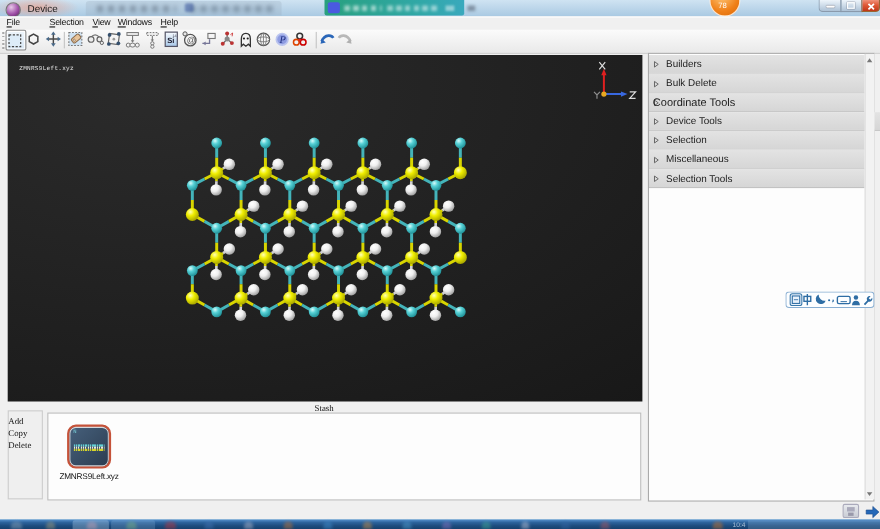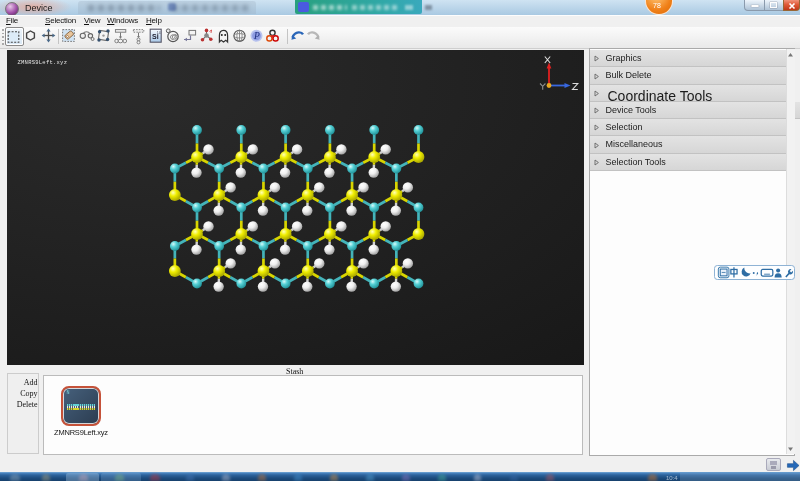--- a/index.html
+++ b/index.html
@@ -521,33 +521,33 @@
    </g>
   </g>
  </svg>
 </div>
 
 <div class="abs" style="left:588.5px;top:48.4px;width:206px;height:407.2px;background:#fdfdfd;border:1px solid #aaa;box-sizing:border-box"></div>
 <div style="position:absolute;left:589.5px;top:50px;width:196px;height:17px;background:linear-gradient(#e3e3e3,#d6d6d6);border-bottom:1px solid #c2c2c2;box-sizing:border-box">
 <svg style="position:absolute;left:3.5px;top:5px" width="7" height="7" viewBox="0 0 7 7">
       <polygon points="2,1 5.4,3.5 2,6" fill="none" stroke="#666" stroke-width="0.9"></polygon>
     </svg>
-<span style="position:absolute;left:16px;top:3px;font-size:9px;color:#1c1c1c">Graphics</span>
+<span style="position:absolute;left:16px;top:3px;font-size:9px;color:#1c1c1c">Builders</span>
   </div>
 <div style="position:absolute;left:589.5px;top:67px;width:196px;height:18px;background:linear-gradient(#e3e3e3,#d6d6d6);border-bottom:1px solid #c2c2c2;box-sizing:border-box">
 <svg style="position:absolute;left:3.5px;top:6px" width="7" height="7" viewBox="0 0 7 7">
       <polygon points="2,1 5.4,3.5 2,6" fill="none" stroke="#666" stroke-width="0.9"></polygon>
     </svg>
 <span style="position:absolute;left:16px;top:3px;font-size:9px;color:#1c1c1c">Bulk Delete</span>
   </div>
 <div style="position:absolute;left:589.5px;top:85px;width:196px;height:17px;background:linear-gradient(#e3e3e3,#d6d6d6);border-bottom:1px solid #c2c2c2;box-sizing:border-box">
 <svg style="position:absolute;left:3.5px;top:5px" width="7" height="7" viewBox="0 0 7 7">
       <polygon points="2,1 5.4,3.5 2,6" fill="none" stroke="#666" stroke-width="0.9"></polygon>
     </svg>
-<span style="position:absolute;left:18px;top:3px;font-size:14px;color:#1c1c1c">Coordinate Tools</span>
+<span style="position:absolute;left:4px;top:3px;font-size:10px;color:#1c1c1c">Coordinate Tools</span>
   </div>
 <div style="position:absolute;left:589.5px;top:102px;width:228px;height:17px;background:linear-gradient(#e3e3e3,#d6d6d6);border-bottom:1px solid #c2c2c2;box-sizing:border-box">
 <svg style="position:absolute;left:3.5px;top:5px" width="7" height="7" viewBox="0 0 7 7">
       <polygon points="2,1 5.4,3.5 2,6" fill="none" stroke="#666" stroke-width="0.9"></polygon>
     </svg>
 <span style="position:absolute;left:16px;top:3px;font-size:9px;color:#1c1c1c">Device Tools</span>
   </div>
 <div style="position:absolute;left:589.5px;top:119px;width:196px;height:17px;background:linear-gradient(#e3e3e3,#d6d6d6);border-bottom:1px solid #c2c2c2;box-sizing:border-box">
 <svg style="position:absolute;left:3.5px;top:5px" width="7" height="7" viewBox="0 0 7 7">
       <polygon points="2,1 5.4,3.5 2,6" fill="none" stroke="#666" stroke-width="0.9"></polygon>
@@ -591,21 +591,21 @@
  <line x1="52" y1="9.5" x2="58" y2="9.5" stroke="#2e6da4" stroke-width="0.9"></line>
  <circle cx="66.5" cy="5.6" r="2.1" fill="#2e6da4"></circle>
  <path d="M62.8 13 Q62.8 8.6 66.5 8.6 Q70.2 8.6 70.2 13 Z" fill="#2e6da4"></path>
  <g transform="translate(72.5,2.4) scale(0.7)">
   <path d="M2 13.5 L6.5 8.5 Q5.2 6 7 4 Q8.8 2 11.2 2.9 L8.6 5.5 L10.8 7.7 L13.4 5.1 Q14.2 7.7 12.3 9.4 Q10.5 11 8.1 10.2 L3.8 15 Z" fill="#2e6da4"></path>
  </g>
 </svg>
 
 <span class="abs" style="left:286px;top:366.5px;font-size:8px;color:#111;font-family:Liberation Serif, serif">Stash</span>
 <div class="abs" style="left:6.6px;top:373.4px;width:32px;height:81px;background:#efefef;border:1px solid #ccc;box-sizing:border-box">
- <div style="text-align:right;font-size:8px;color:#111;margin-top:4px;font-family:'Liberation Serif',serif;line-height:10.8px">Add<br>Copy<br>Delete</div>
+ <div style="text-align:left;font-size:8px;color:#111;margin-top:4px;font-family:'Liberation Serif',serif;line-height:10.8px">Add<br>Copy<br>Delete</div>
 </div>
 <div class="abs" style="left:42.7px;top:375px;width:540px;height:79.5px;background:#fdfdfd;border:1px solid #bbb;box-sizing:border-box"></div>
 <div class="abs" style="left:60.5px;top:386px;width:40px;height:40px;border:2px solid #c55239;border-radius:8px;background:linear-gradient(135deg,#46607c,#2b3c50);box-sizing:border-box;box-shadow:inset 0 0 0 1px rgba(240,240,240,.85)">
  <span class="abs" style="left:4px;top:2px;font-size:5px;color:#7ad0d8;font-family:'Liberation Mono',monospace">N</span>
  <div class="abs" style="left:4px;top:15.8px;width:28px;height:2.3px;background:repeating-linear-gradient(90deg,#62d2d6 0 1.3px,rgba(98,210,214,.25) 1.3px 2.1px)"></div>
  <div class="abs" style="left:4px;top:18.4px;width:28px;height:1.3px;background:repeating-linear-gradient(90deg,#e8e8e0 0 1px,rgba(200,200,190,.15) 1px 2.1px)"></div>
  <div class="abs" style="left:4px;top:20px;width:28px;height:2.3px;background:repeating-linear-gradient(90deg,#d6d42a 0 1.3px,rgba(214,212,42,.25) 1.3px 2.1px)"></div>
 </div>
 <span class="abs" style="left:54px;top:427.5px;font-size:7.5px;letter-spacing:-0.2px;color:#151515">ZMNRS9Left.xyz</span>
 

